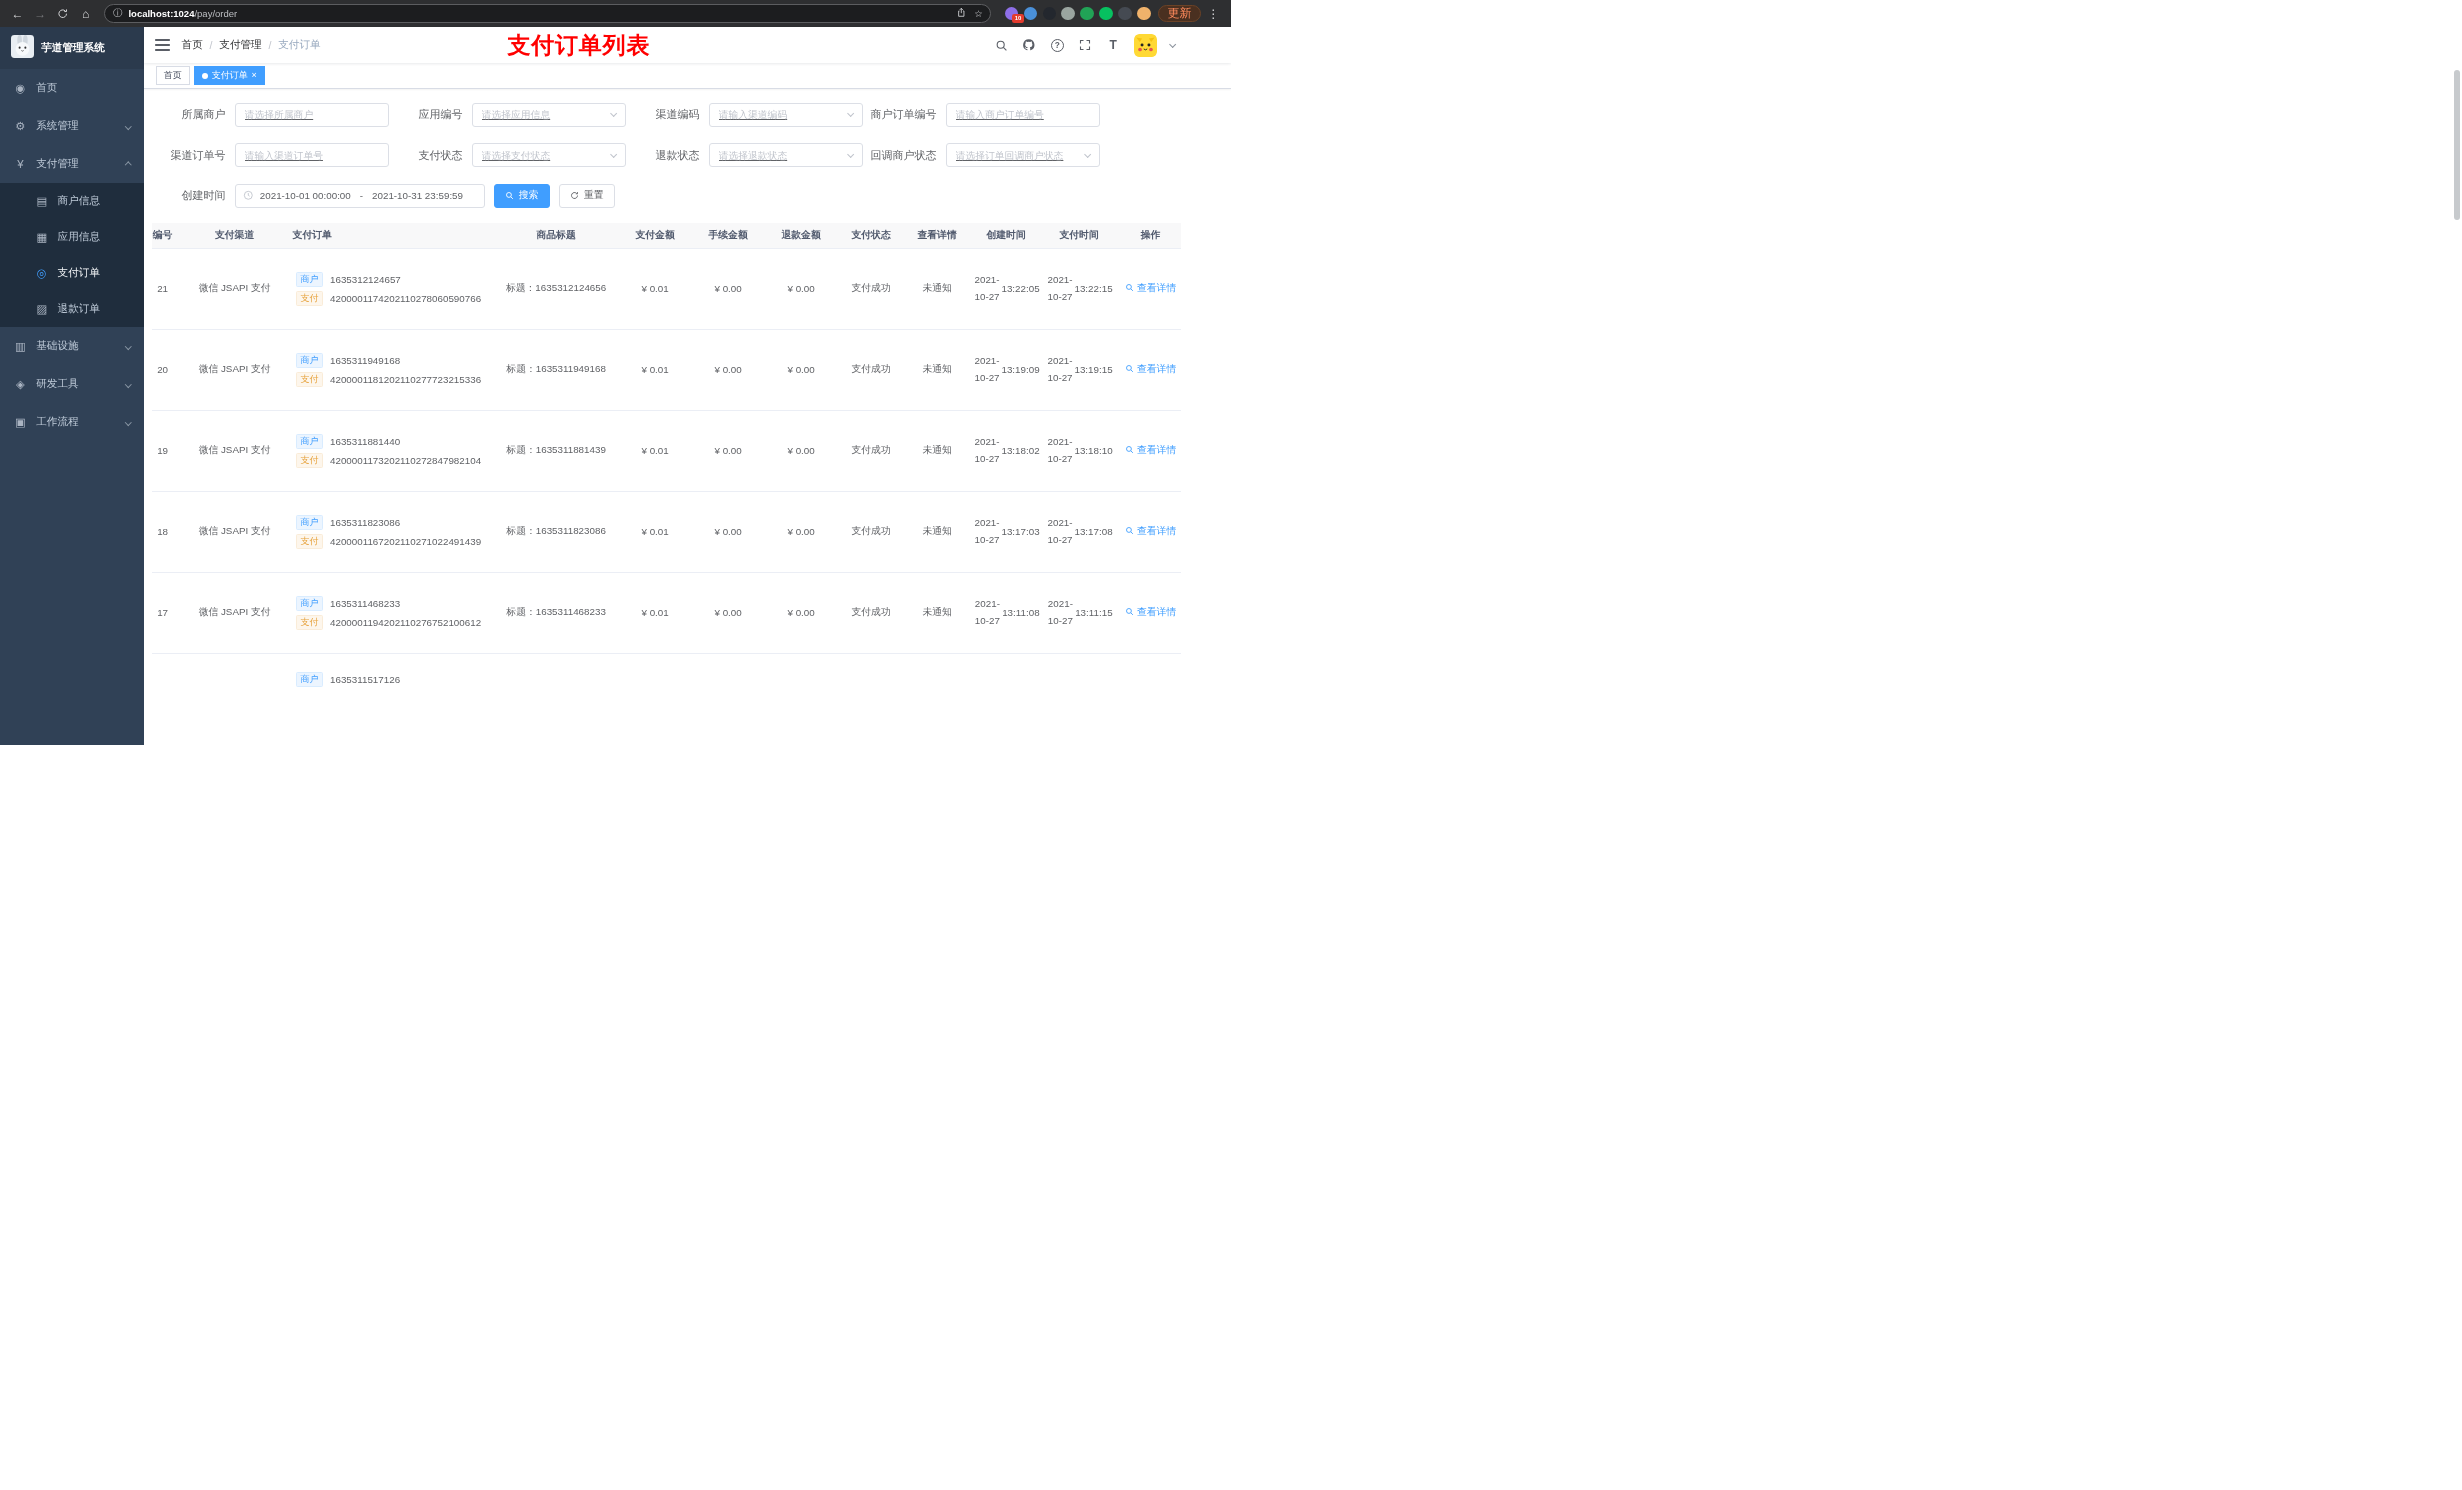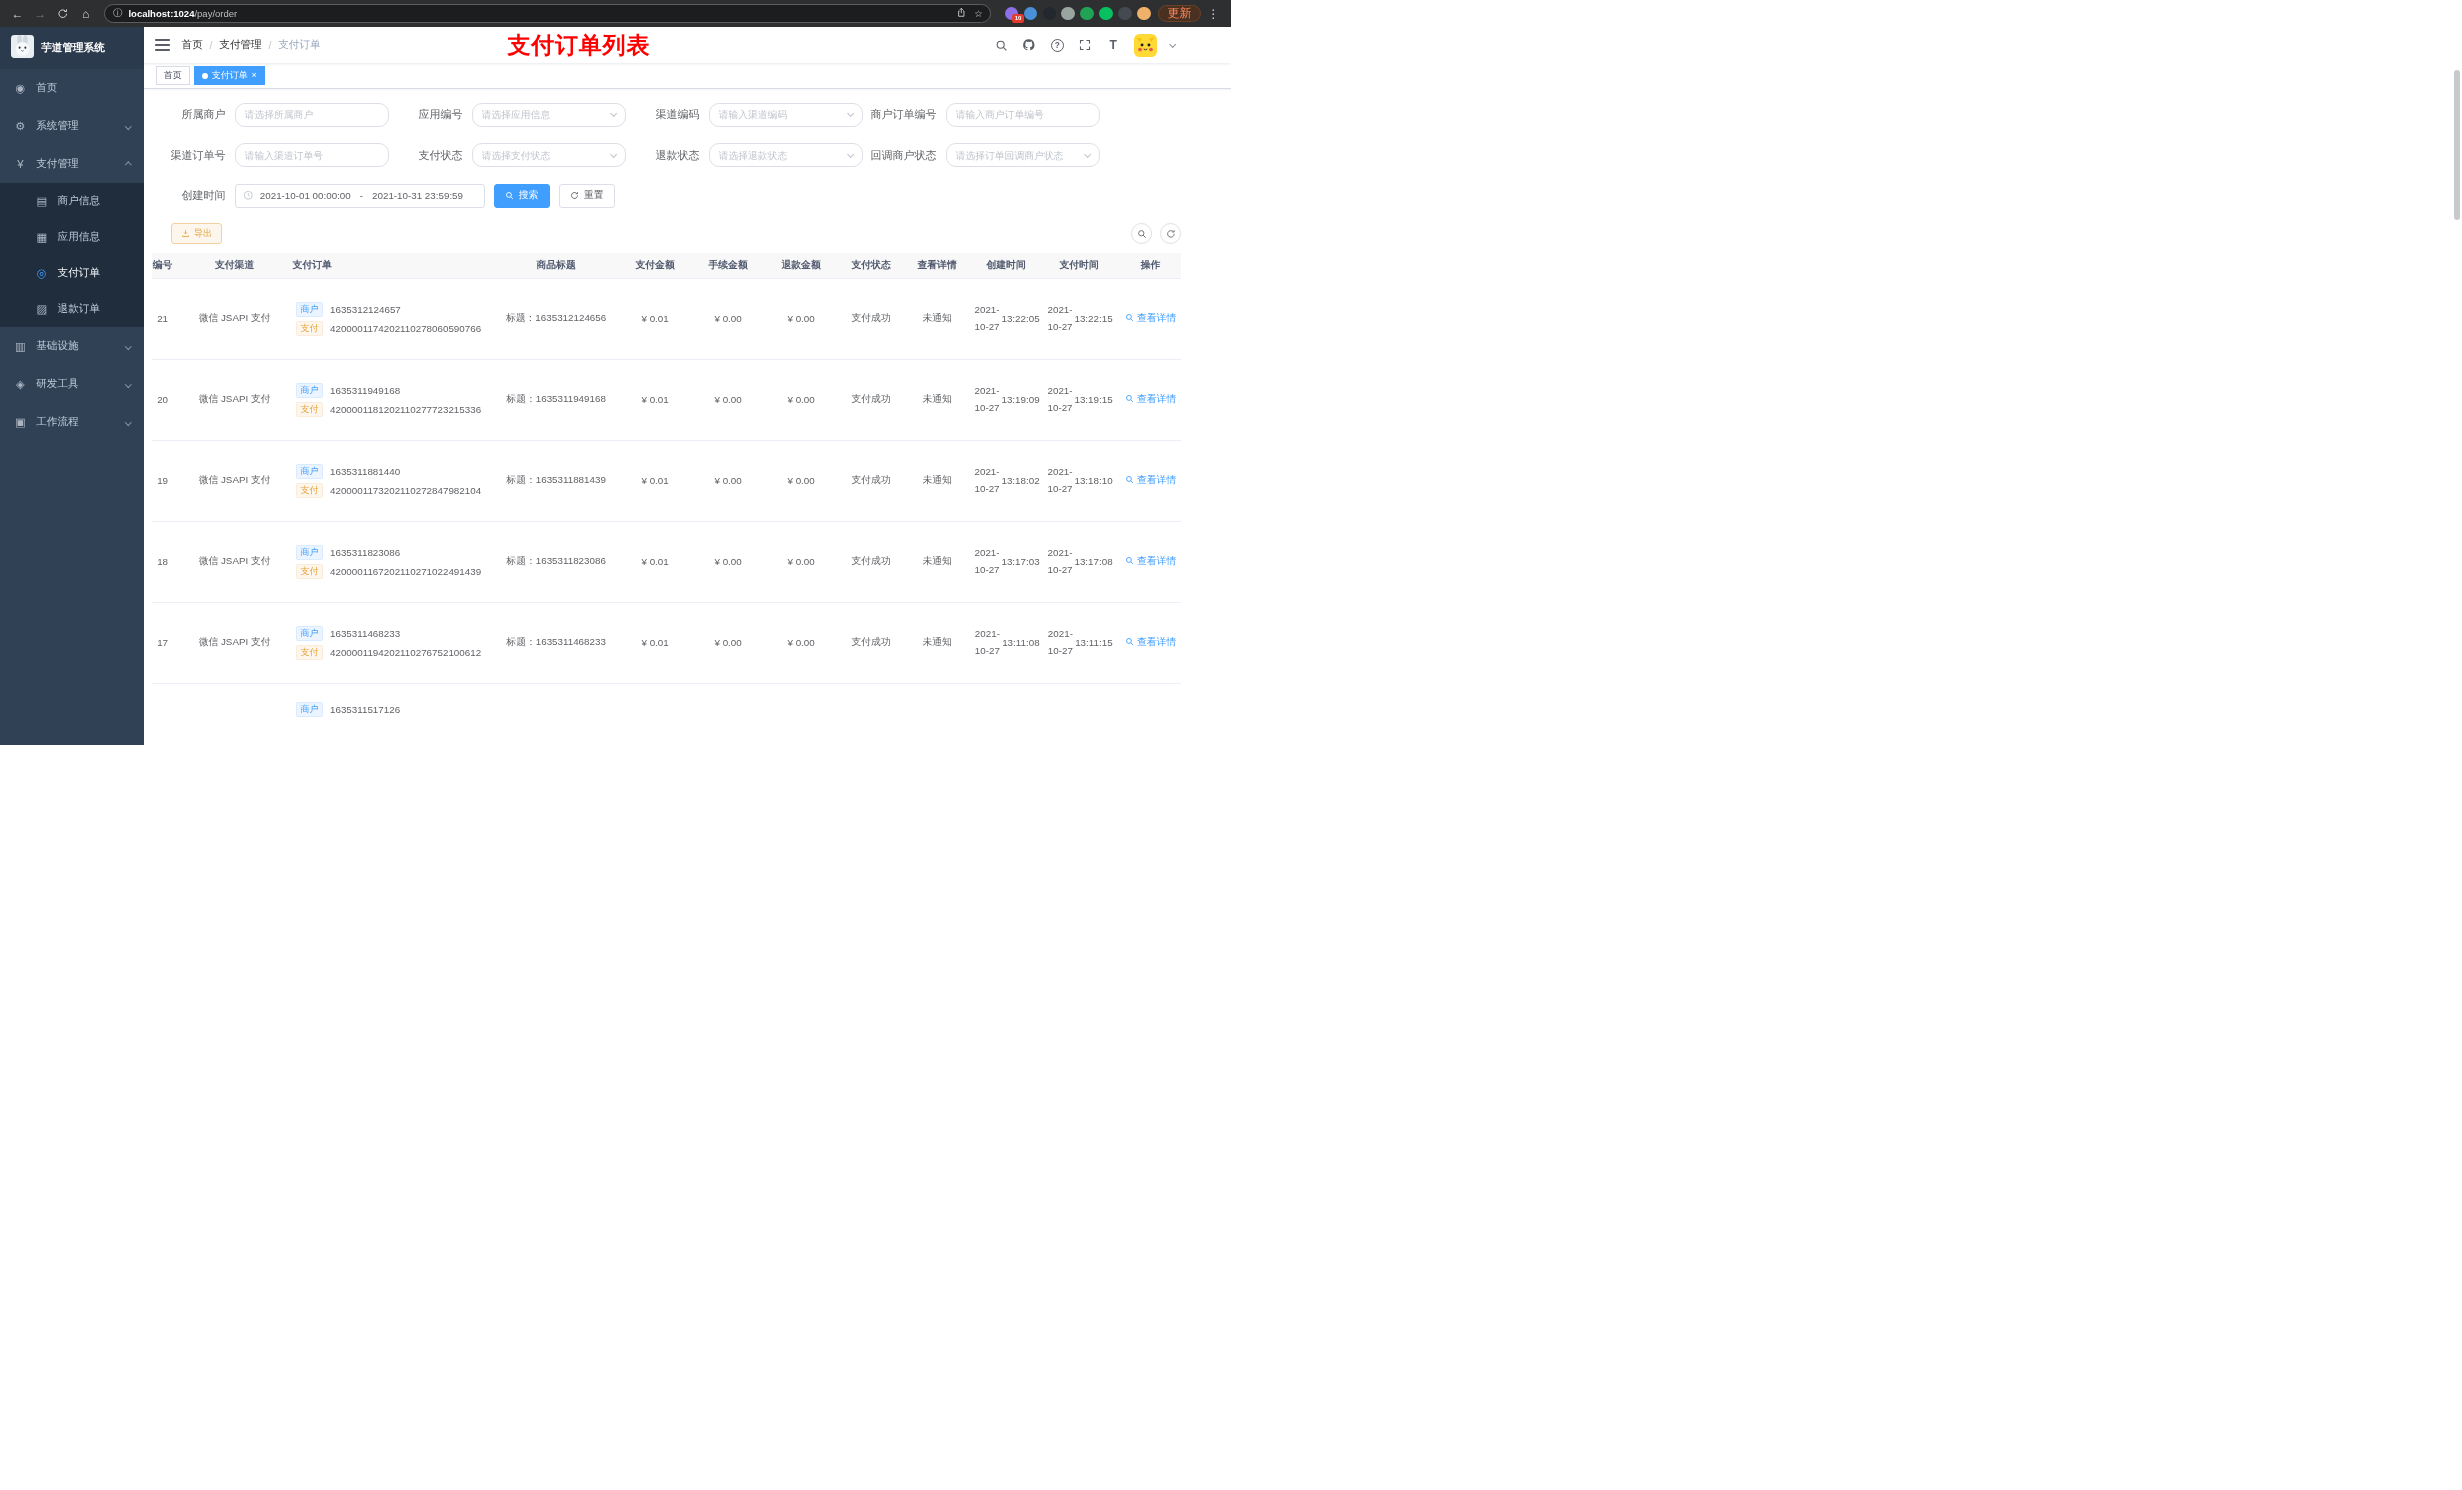--- a/index.html
+++ b/index.html
@@ -59,21 +59,21 @@
   .tag-item.active{background:#409eff;border-color:#409eff;color:#fff;}
   .tag-dot{width:6px;height:6px;border-radius:50%;background:#fff;display:inline-block;}
   .tag-close{font-size:9px;line-height:1;}
 
   
   .content{flex:1;padding:13.6px 50px 0 7.6px;overflow:hidden;background:#fff;}
   .filter-form{display:flex;flex-wrap:wrap;}
   .form-item{display:flex;align-items:center;width:237px;margin-bottom:16.7px;}
   .form-label{width:83px;flex:none;text-align:right;padding-right:9px;font-size:11px;color:#606266;}
   .form-control{flex:1;position:relative;height:24px;}
-  input.ctrl{width:100%;height:24px;border:0.8px solid #dcdfe6;border-radius:10px;padding:0 19.7px 0 9px;font-size:9.8px;color:#606266;outline:none;background:#fff;}
+  input.ctrl{width:100%;height:24px;border:0.8px solid #dcdfe6;border-radius:3px;padding:0 19.7px 0 9px;font-size:9.8px;color:#606266;outline:none;background:#fff;text-decoration:underline;}
   .form-control.no-caret input.ctrl{padding-right:9px;}
   input.ctrl::placeholder{color:#c0c4cc;}
   .select-caret{position:absolute;right:9px;top:8.3px;width:5.3px;height:5.3px;border-right:1.1px solid #c0c4cc;border-bottom:1.1px solid #c0c4cc;transform:rotate(45deg);pointer-events:none;}
   .date-row{display:flex;align-items:center;margin-bottom:15px;}
   .date-range{width:250px;height:24px;border:0.8px solid #dcdfe6;border-radius:3px;display:flex;align-items:center;gap:6px;padding:0 7.6px;font-size:9.8px;color:#606266;cursor:pointer;}
   .date-sep{color:#606266;padding:0 3px;}
   .btn{height:24px;border:0.8px solid #dcdfe6;border-radius:3px;background:#fff;color:#606266;font-size:9.8px;padding:0 10.6px;display:inline-flex;align-items:center;gap:4.5px;cursor:pointer;}
   .btn-primary{background:#409eff;border-color:#409eff;color:#fff;margin-left:9px;}
   .btn-plain{margin-left:9px;}
 
@@ -345,43 +345,20 @@
         </button>
         <button class="btn btn-plain">
           <svg width="9" height="9" viewBox="0 0 24 24" fill="none" stroke="#606266" stroke-width="2.4">
               <path d="M20 12a8 8 0 1 1-2.4-5.7"></path>
               <path d="M20 3v4.5h-4.5"></path>
             </svg>
           <span>重置</span>
         </button>
       </div>
 
-      <div class="toolbar-row">
-        <button class="btn-export">
-          <svg width="9" height="9" viewBox="0 0 24 24" fill="none" stroke="#e6a23c" stroke-width="2.2">
-              <path d="M12 3v10m0 0-4-4m4 4 4-4"></path>
-              <path d="M4 17v3h16v-3"></path>
-            </svg>
-          <span>导出</span>
-        </button>
-        <span class="tool-icons">
-          <span class="circle-btn">
-            <svg width="9.8" height="9.8" viewBox="0 0 24 24" fill="none" stroke="currentColor" stroke-width="2.2">
-                <circle cx="10.5" cy="10.5" r="6.5"></circle>
-                <path d="M15.5 15.5 21 21"></path>
-              </svg>
-          </span>
-          <span class="circle-btn">
-            <svg width="9.8" height="9.8" viewBox="0 0 24 24" fill="none" stroke="currentColor" stroke-width="2.2">
-                <path d="M20 12a8 8 0 1 1-2.4-5.7"></path>
-                <path d="M20 3v4.5h-4.5"></path>
-              </svg>
-          </span>
-        </span>
-      </div>
 
       <div class="table-clip">
         <div class="tbl">
           <div class="t-head" id="t-head">
               <div class="th c-id">编号</div>
               <div class="th c-channel">支付渠道</div>
               <div class="th c-order">支付订单</div>
               <div class="th c-title">商品标题</div>
               <div class="th c-amt">支付金额</div>
               <div class="th c-amt">手续金额</div>

